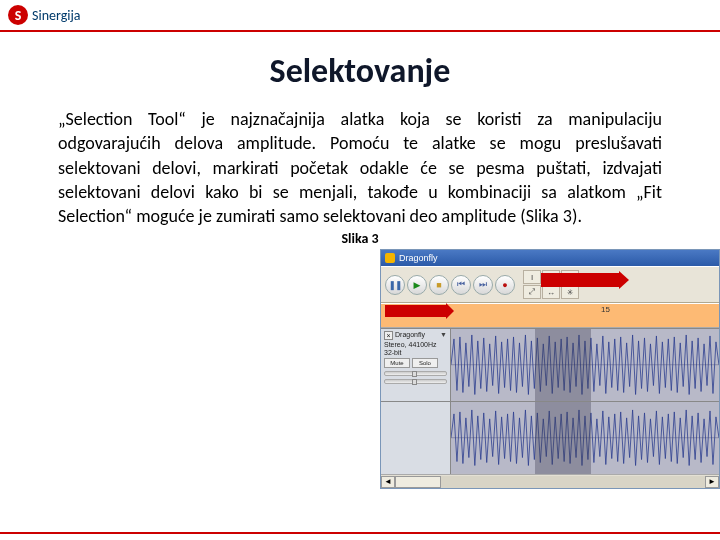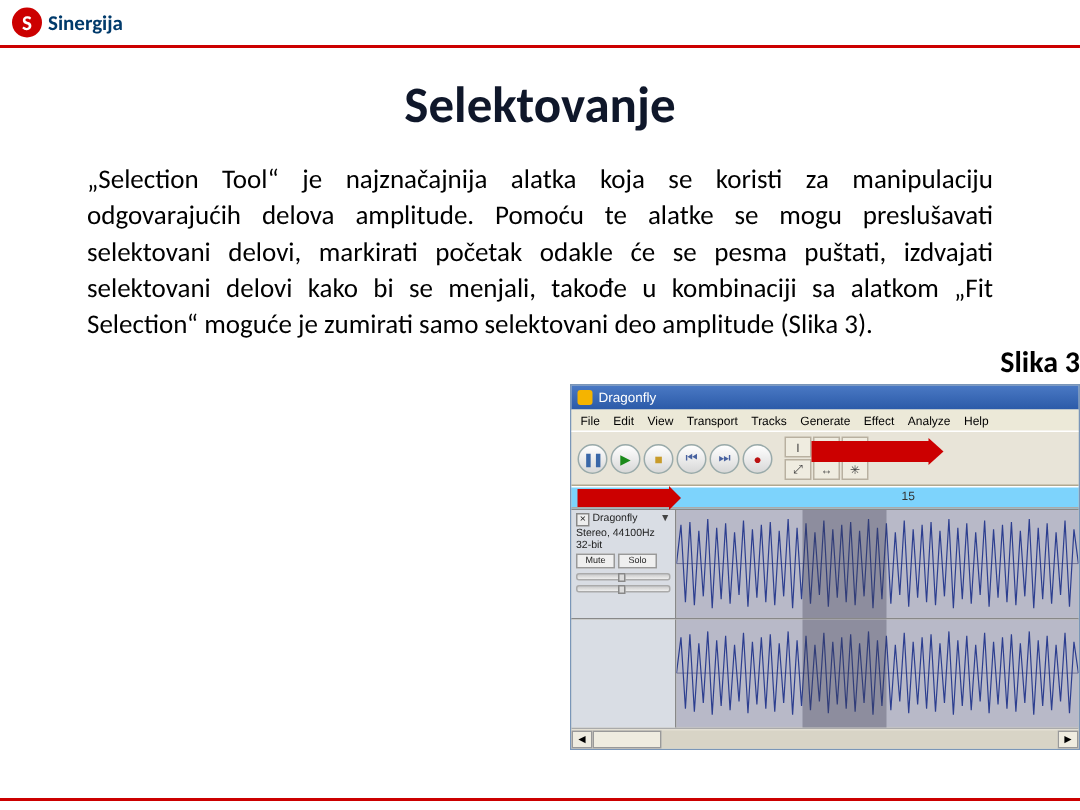--- a/index.html
+++ b/index.html
@@ -10,32 +10,32 @@
     position: relative;
     overflow: hidden;
   }
   .top-bar { height: 30px; display: flex; align-items: center; padding: 2px 8px; }
   .logo { display: flex; align-items: center; gap: 4px; }
   .logo-s {
     width: 20px; height: 20px; border-radius: 50%;
     background: #cc0000; display: flex; align-items: center; justify-content: center;
     color: #fff; font-weight: bold; font-size: 14px;
   }
-  .logo-text { font-size: 14px; color: #003a6b; font-weight: 700; }
+  .logo-text { font-size: 14px; color: #003a6b; font-weight: 400; }
   .rule { height: 2px; background: #cc0000; width: 100%; }
   .rule.bottom { position: absolute; bottom: 6px; left: 0; }
   .slide-title {
     text-align: center; font-size: 34px; font-weight: 700;
     margin: 18px 0 16px 0; color: #0f172a;
   }
   .body-text {
     padding: 0 58px; font-size: 18px; line-height: 1.35;
     text-align: justify; color: #000;
   }
-  .caption { text-align: right; font-weight: 700; font-size: 20px; margin-top: 2px; }
+  .caption { text-align: center; font-weight: 700; font-size: 14px; margin-top: 2px; }
   .figure-wrap { display: flex; justify-content: flex-end; margin-top: 2px; }
   .audacity {
     width: 340px; border: 1px solid #7a96b8; background: #ece9d8;
     font-family: Tahoma, sans-serif; font-size: 9px;
   }
   .aud-titlebar {
     height: 16px; background: linear-gradient(#4a79c4,#2b5aa8);
     color: #fff; padding: 0 4px; display: flex; align-items: center; gap: 4px;
   }
   .aud-titlebar .ico {
@@ -75,21 +75,21 @@
     position: absolute; height: 14px; background: #cc0000;
     display: flex; align-items: center;
   }
   .arrow-hl::after {
     content: ""; position: absolute; right: -8px; top: -2px;
     border-left: 10px solid #cc0000;
     border-top: 9px solid transparent; border-bottom: 9px solid transparent;
   }
   .arrow1 { top: 6px; left: 160px; width: 80px; }
   .ruler {
-    height: 15px; background: #7dd3fc; border-top: 1px solid #fff;
+    height: 25px; background: #fdba74; border-top: 1px solid #fff;
     border-bottom: 1px solid #aaa; position: relative; font-size: 8px; color: #333;
   }
   .ruler span { position: absolute; top: 1px; }
   .arrow2 { top: 1px; left: 4px; width: 62px; height: 12px; }
   .arrow2::after { right: -7px; top: -2px; border-left: 8px solid #cc0000;
     border-top: 8px solid transparent; border-bottom: 8px solid transparent; }
   .track-row { display: flex; border-top: 1px solid #888; }
   .track-panel {
     width: 70px; background: #d9dde4; border-right: 1px solid #888;
     padding: 2px 3px; font-size: 7px; color: #222;
@@ -134,31 +134,20 @@
 <div class="caption">Slika 3</div>
 
 <div class="figure-wrap">
   <div class="audacity">
 
     <div class="aud-titlebar">
       <span class="ico"></span>
       <span>Dragonfly</span>
     </div>
 
-    <div class="aud-menu">
-      <span>File</span>
-      <span>Edit</span>
-      <span>View</span>
-      <span>Transport</span>
-      <span>Tracks</span>
-      <span>Generate</span>
-      <span>Effect</span>
-      <span>Analyze</span>
-      <span>Help</span>
-    </div>
 
     <div class="aud-toolbar">
       <div class="tbtn pause">
           <span class="glyph">❚❚</span>
         </div>
       <div class="tbtn play">
           <span class="glyph">▶</span>
         </div>
       <div class="tbtn stop">
           <span class="glyph">■</span>

